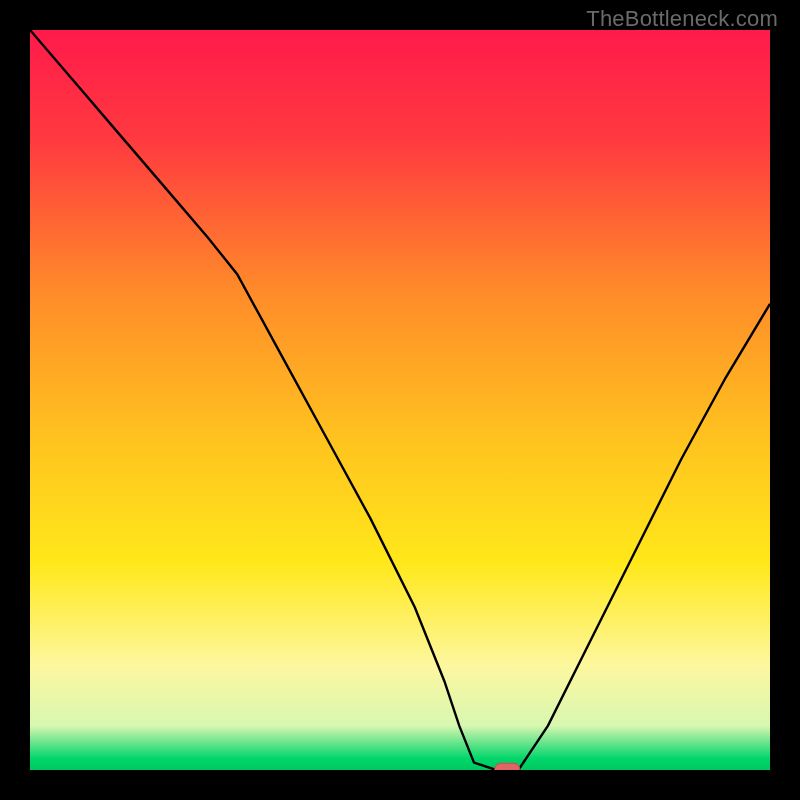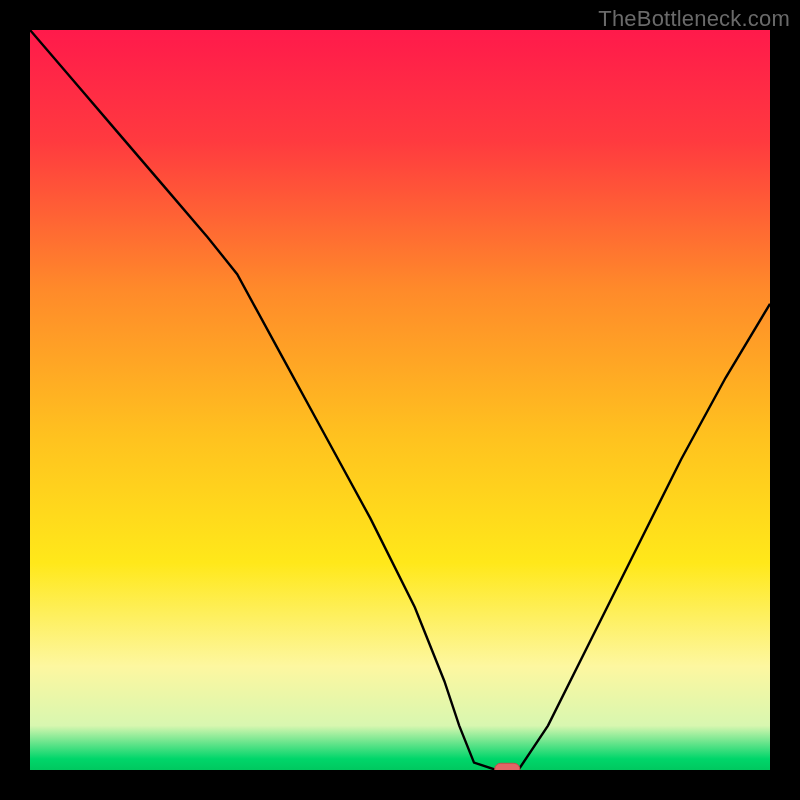--- a/index.html
+++ b/index.html
@@ -20,21 +20,21 @@
   .plot {
     position: absolute;
     left: 30px;
     top: 30px;
     width: 740px;
     height: 740px;
   }
   .watermark {
     position: absolute;
     top: 6px;
-    right: 10px;
+    right: 22px;
     color: #6a6a6a;
     font-size: 22px;
     font-weight: 500;
     letter-spacing: 0.2px;
     user-select: none;
   }
 </style>
 </head>
 <body>
 

